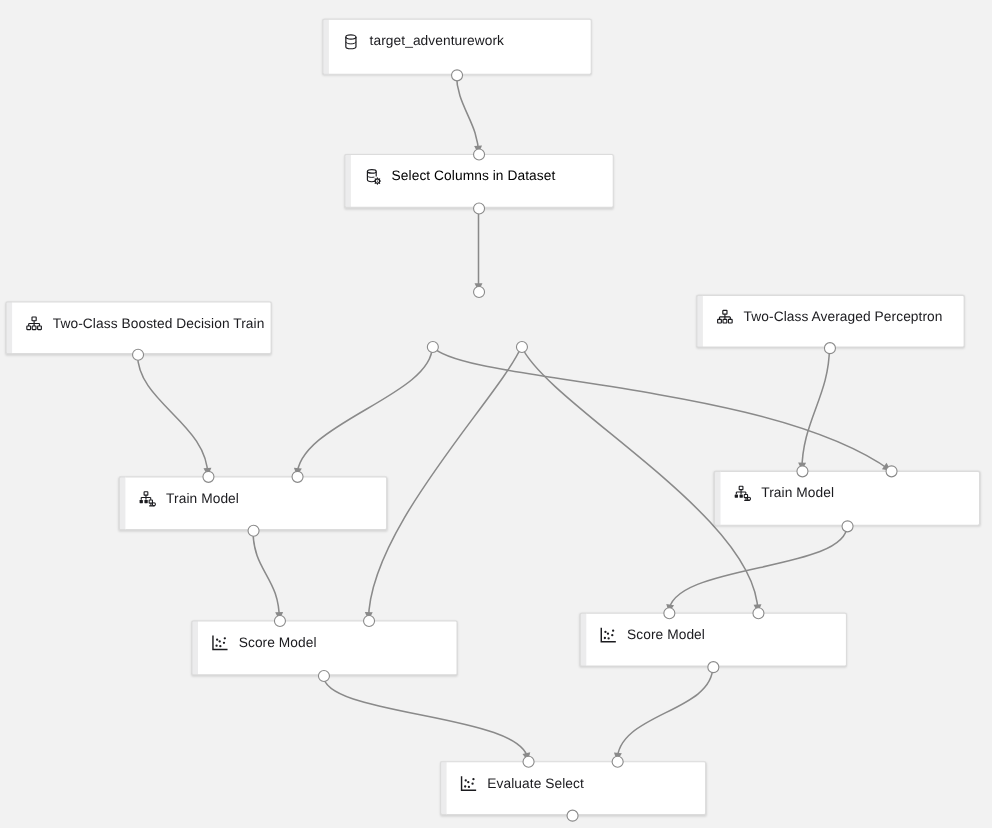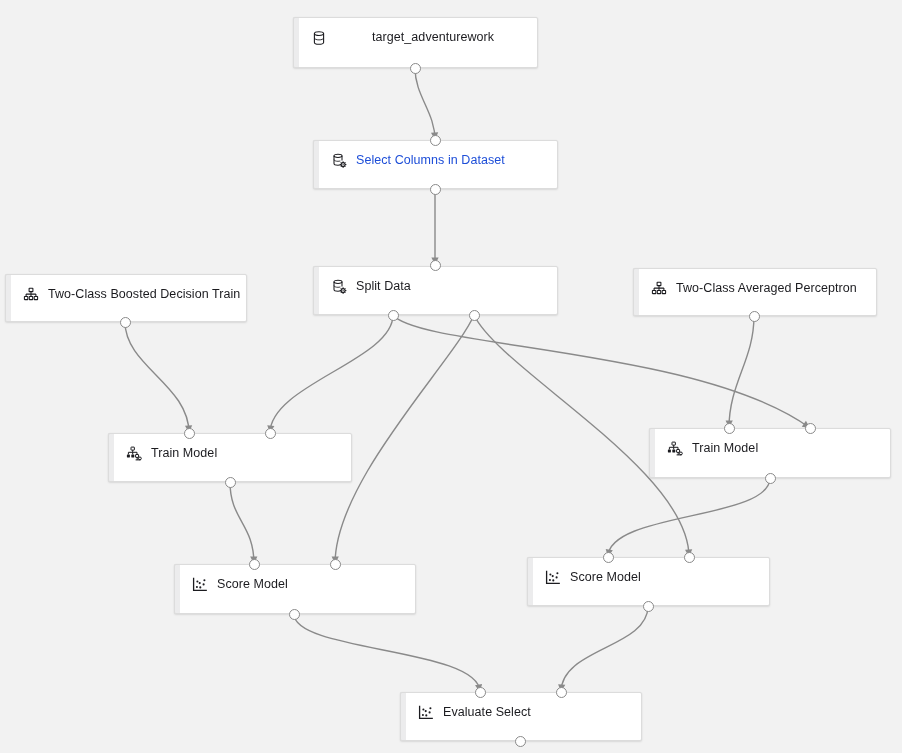--- a/index.html
+++ b/index.html
@@ -112,44 +112,35 @@
       <path class="edge-path" d="M 648,606 C 648,648 561,648 561,692" stroke="#8a8a8a"></path>
       <path class="arrow-head" fill="#8a8a8a" d="M 0,0 L -7.5,-3.6 L -7.5,3.6 Z" transform="translate(561,692) rotate(95.43009305657506)"></path>
     </svg>
 
 <div class="node" style="left: 293px; top: 17px; width: 245px; height: 51px;">
       <div class="accent"></div>
       <div class="body">
         <svg class="icon" viewBox="0 0 16 16">
           <use href="#ic-database-icon"></use>
         </svg>
-        <span class="label" style="color: rgb(27, 27, 31); margin-left: 36px;">target_adventurework</span>
+        <span class="label" style="color: rgb(27, 27, 31);">target_adventurework</span>
       </div>
     </div>
     <div class="port" style="left: 415px; top: 68px;"></div>
     <div class="node" style="left: 313px; top: 140px; width: 245px; height: 49px;">
       <div class="accent"></div>
       <div class="body">
         <svg class="icon" viewBox="0 0 16 16">
           <use href="#ic-dataset-gear-icon"></use>
         </svg>
-        <span class="label" style="color: #1d4ed8;">Select Columns in Dataset</span>
+        <span class="label" style="color: #000000;">Select Columns in Dataset</span>
       </div>
     </div>
     <div class="port" style="left: 435px; top: 140px;"></div>
     <div class="port" style="left: 435px; top: 189px;"></div>
-    <div class="node" style="left: 313px; top: 266px; width: 245px; height: 49px;">
-      <div class="accent"></div>
-      <div class="body">
-        <svg class="icon" viewBox="0 0 16 16">
-          <use href="#ic-dataset-gear-icon"></use>
-        </svg>
-        <span class="label" style="color: rgb(27, 27, 31);">Split Data</span>
-      </div>
-    </div>
     <div class="port" style="left: 435px; top: 265px;"></div>
     <div class="port" style="left: 393px; top: 315px;"></div>
     <div class="port" style="left: 474px; top: 315px;"></div>
     <div class="node" style="left: 5px; top: 274px; width: 242px; height: 48px;">
       <div class="accent"></div>
       <div class="body">
         <svg class="icon" viewBox="0 0 16 16">
           <use href="#ic-algorithm-tree-icon"></use>
         </svg>
         <span class="label" style="color: rgb(27, 27, 31);">Two-Class Boosted Decision Train</span>

